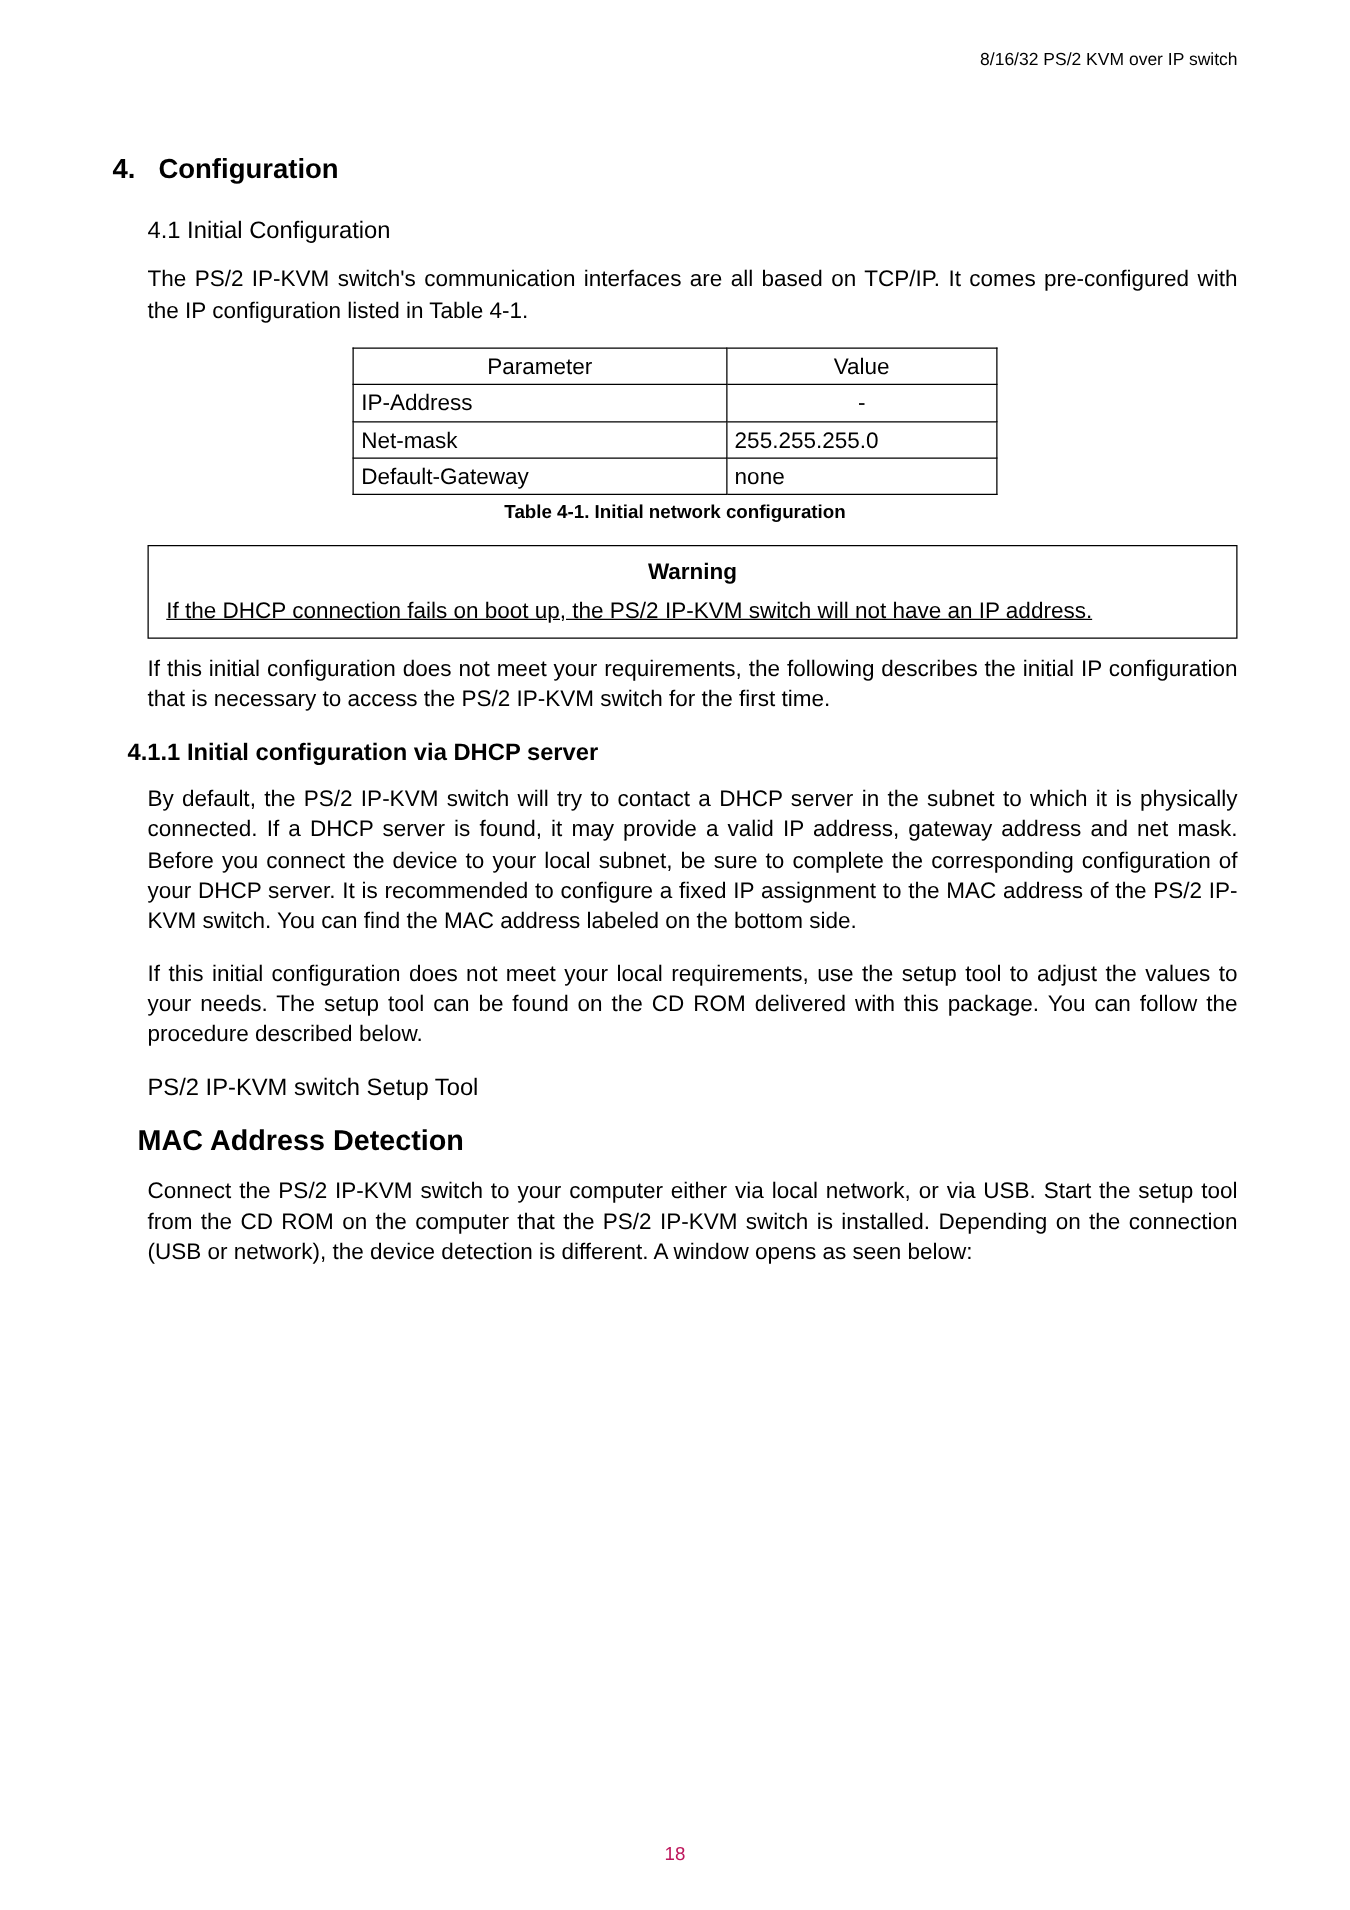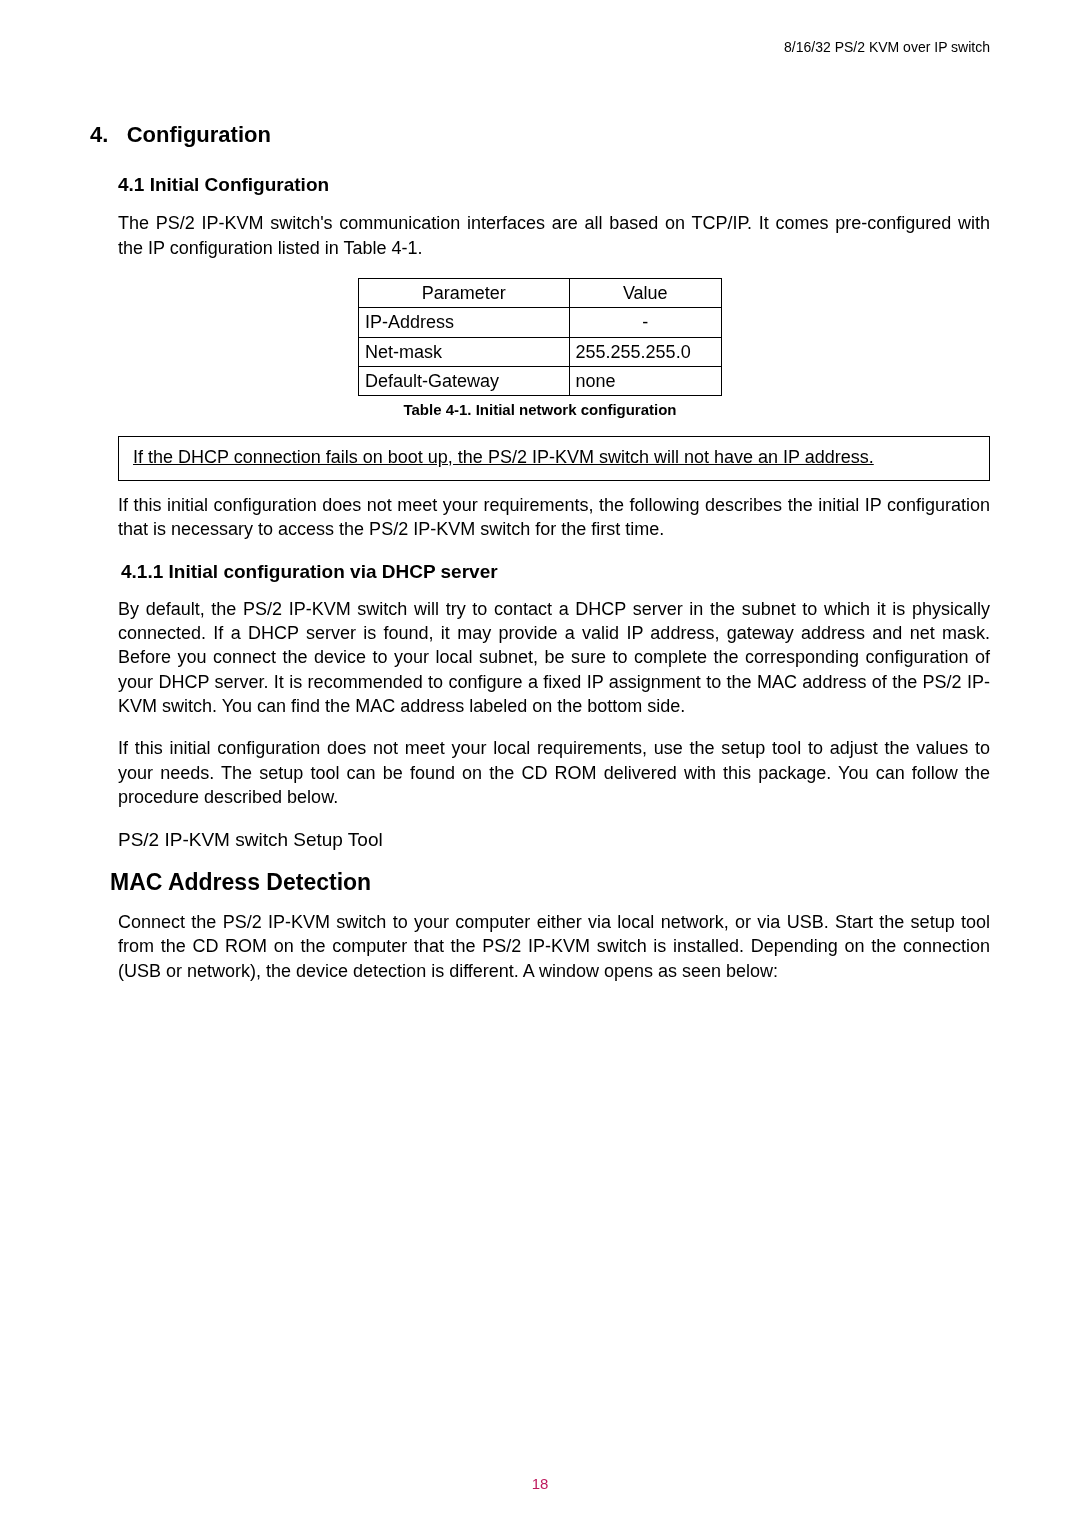--- a/index.html
+++ b/index.html
@@ -22,35 +22,35 @@
     color: #000;
   }
   h1.section {
     font-size: 22px;
     font-weight: bold;
     margin-top: 70px;
     margin-bottom: 22px;
   }
   h2.subsection {
     font-size: 19px;
-    font-weight: bold;
+    font-weight: normal;
     margin-left: 28px;
     margin-bottom: 14px;
   }
   .body-indent {
     margin-left: 28px;
   }
   p.para {
     text-align: justify;
     margin-bottom: 18px;
   }
   table.param-table {
     border-collapse: collapse;
     margin: 10px auto 4px auto;
-    width: 364px;
+    width: 516px;
   }
   table.param-table th,
   table.param-table td {
     border: 1px solid #000;
     padding: 2px 6px;
     font-size: 18px;
     text-align: left;
     vertical-align: middle;
   }
   table.param-table th {
@@ -74,21 +74,21 @@
     font-weight: bold;
     margin-bottom: 6px;
   }
   .warn-text {
     text-align: justify;
     text-decoration: underline;
   }
   h3.subsub {
     font-size: 19px;
     font-weight: bold;
-    margin-left: 31px;
+    margin-left: 12px;
     margin-top: 16px;
     margin-bottom: 12px;
   }
   h3.tool-head {
     font-size: 19px;
     font-weight: normal;
     margin-left: 28px;
     margin-top: 14px;
     margin-bottom: 14px;
   }
@@ -141,20 +141,21 @@
   <tr>
     <td>Default-Gateway</td>
     <td>none</td>
   </tr>
 </tbody>
   </table>
 
 <div class="table-caption">Table 4-1. Initial network configuration</div>
 
 <div class="warn-box">
+  <div class="warn-title">Warning</div>
   <div class="warn-text">If the DHCP connection fails on boot up, the PS/2 IP-KVM switch will not have an IP address.</div>
 </div>
 
 <div class="body-indent">
   <p class="para">If this initial configuration does not meet your requirements, the following describes the initial IP configuration that is necessary to access the PS/2 IP-KVM switch for the first time.</p>
 </div>
 
 <h3 class="subsub">4.1.1  Initial configuration via DHCP server</h3>
 
 <div class="body-indent">

